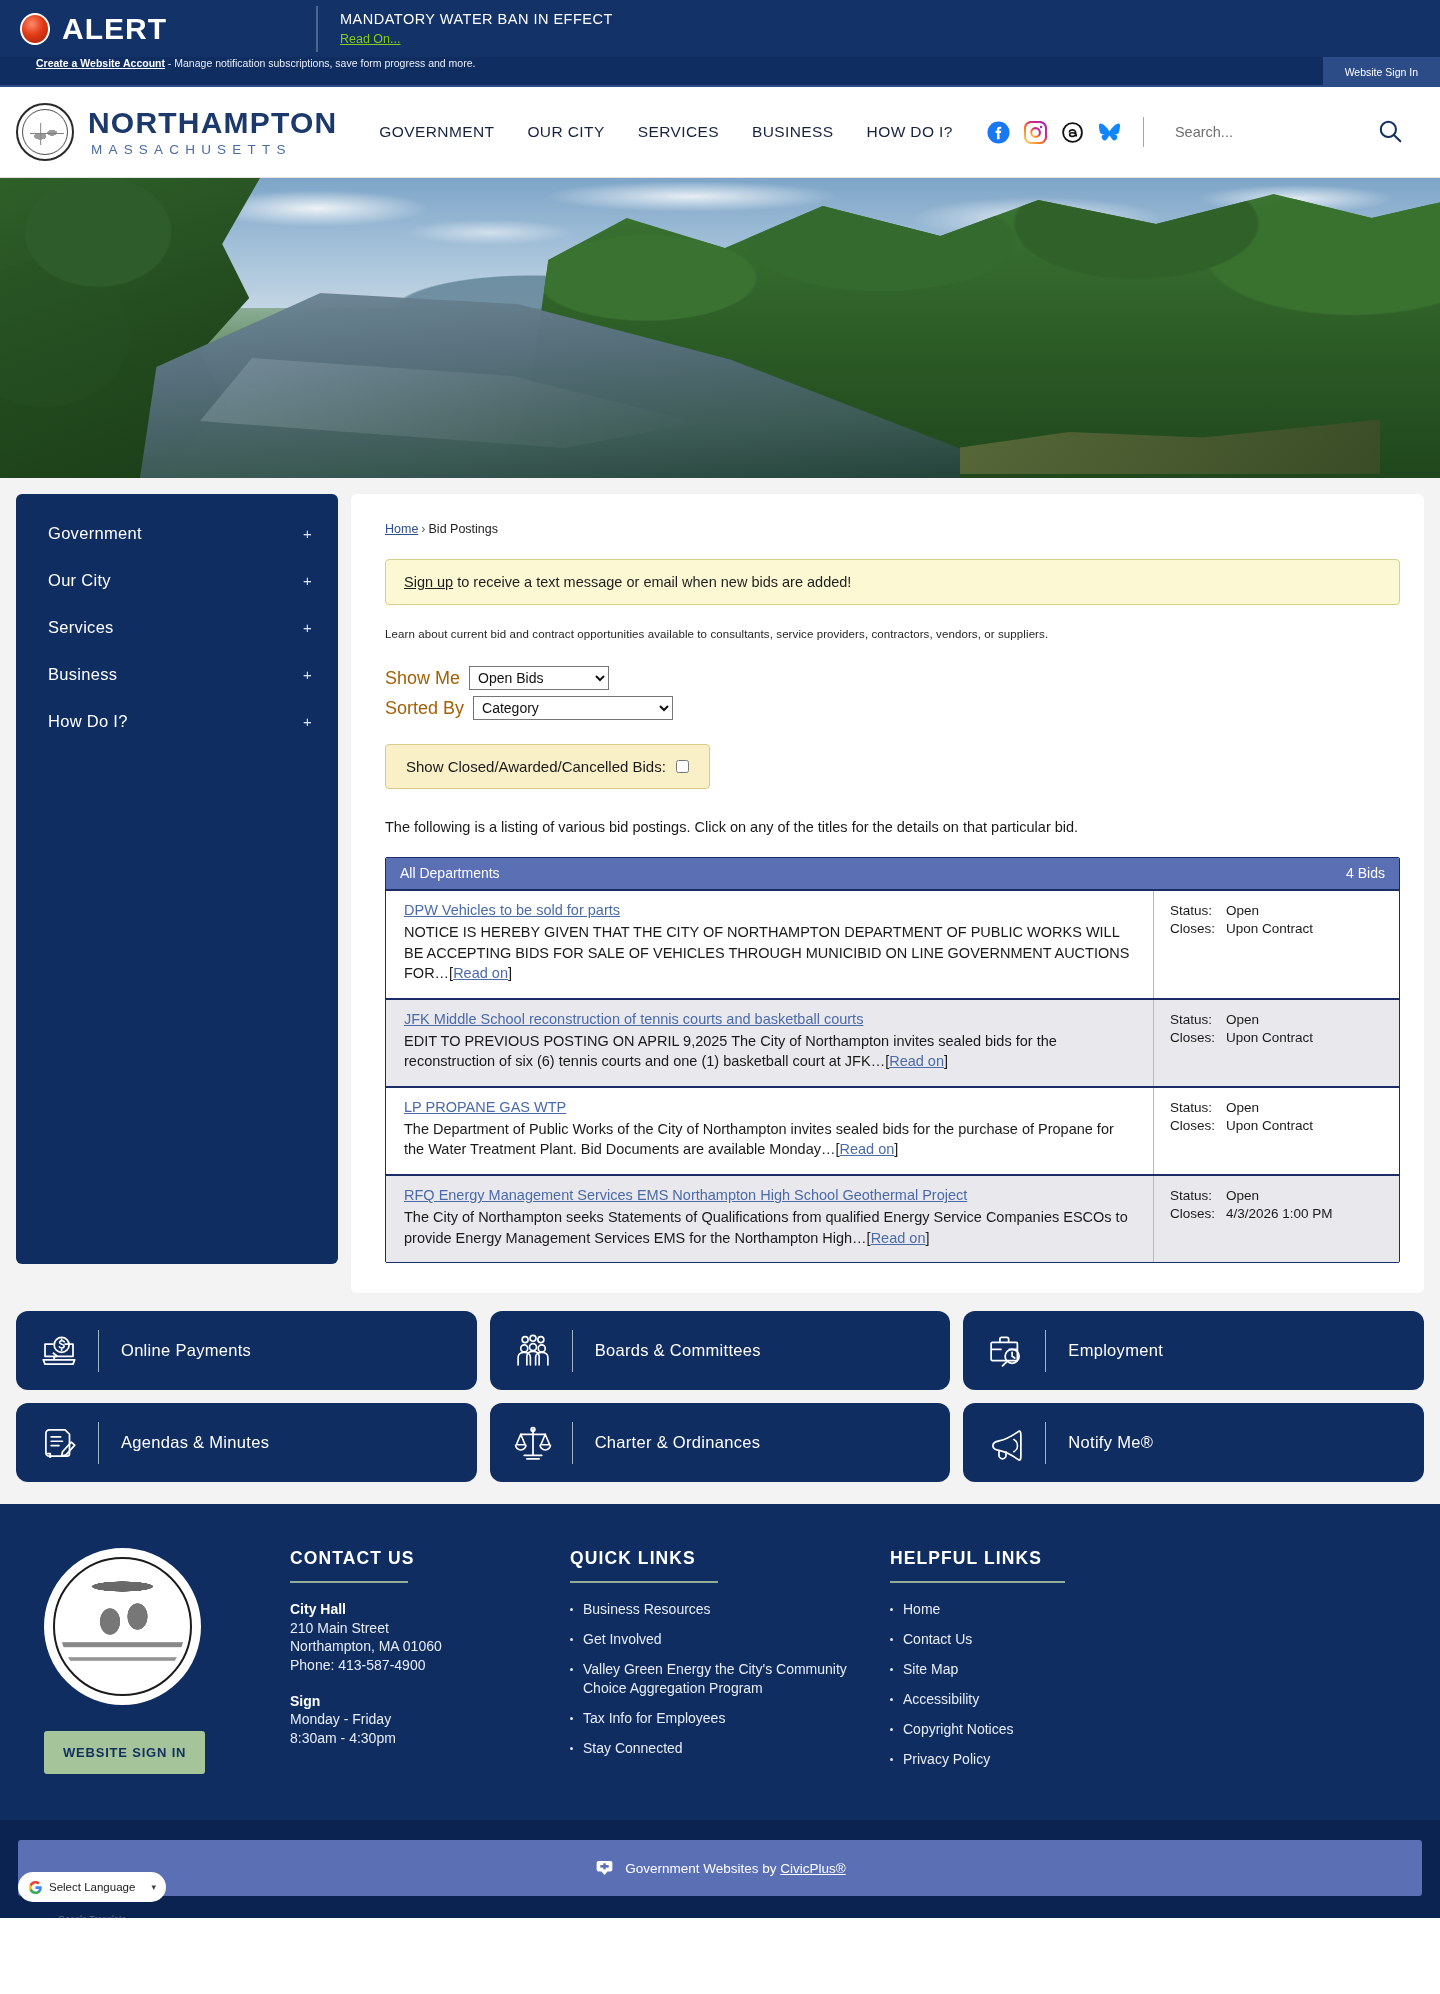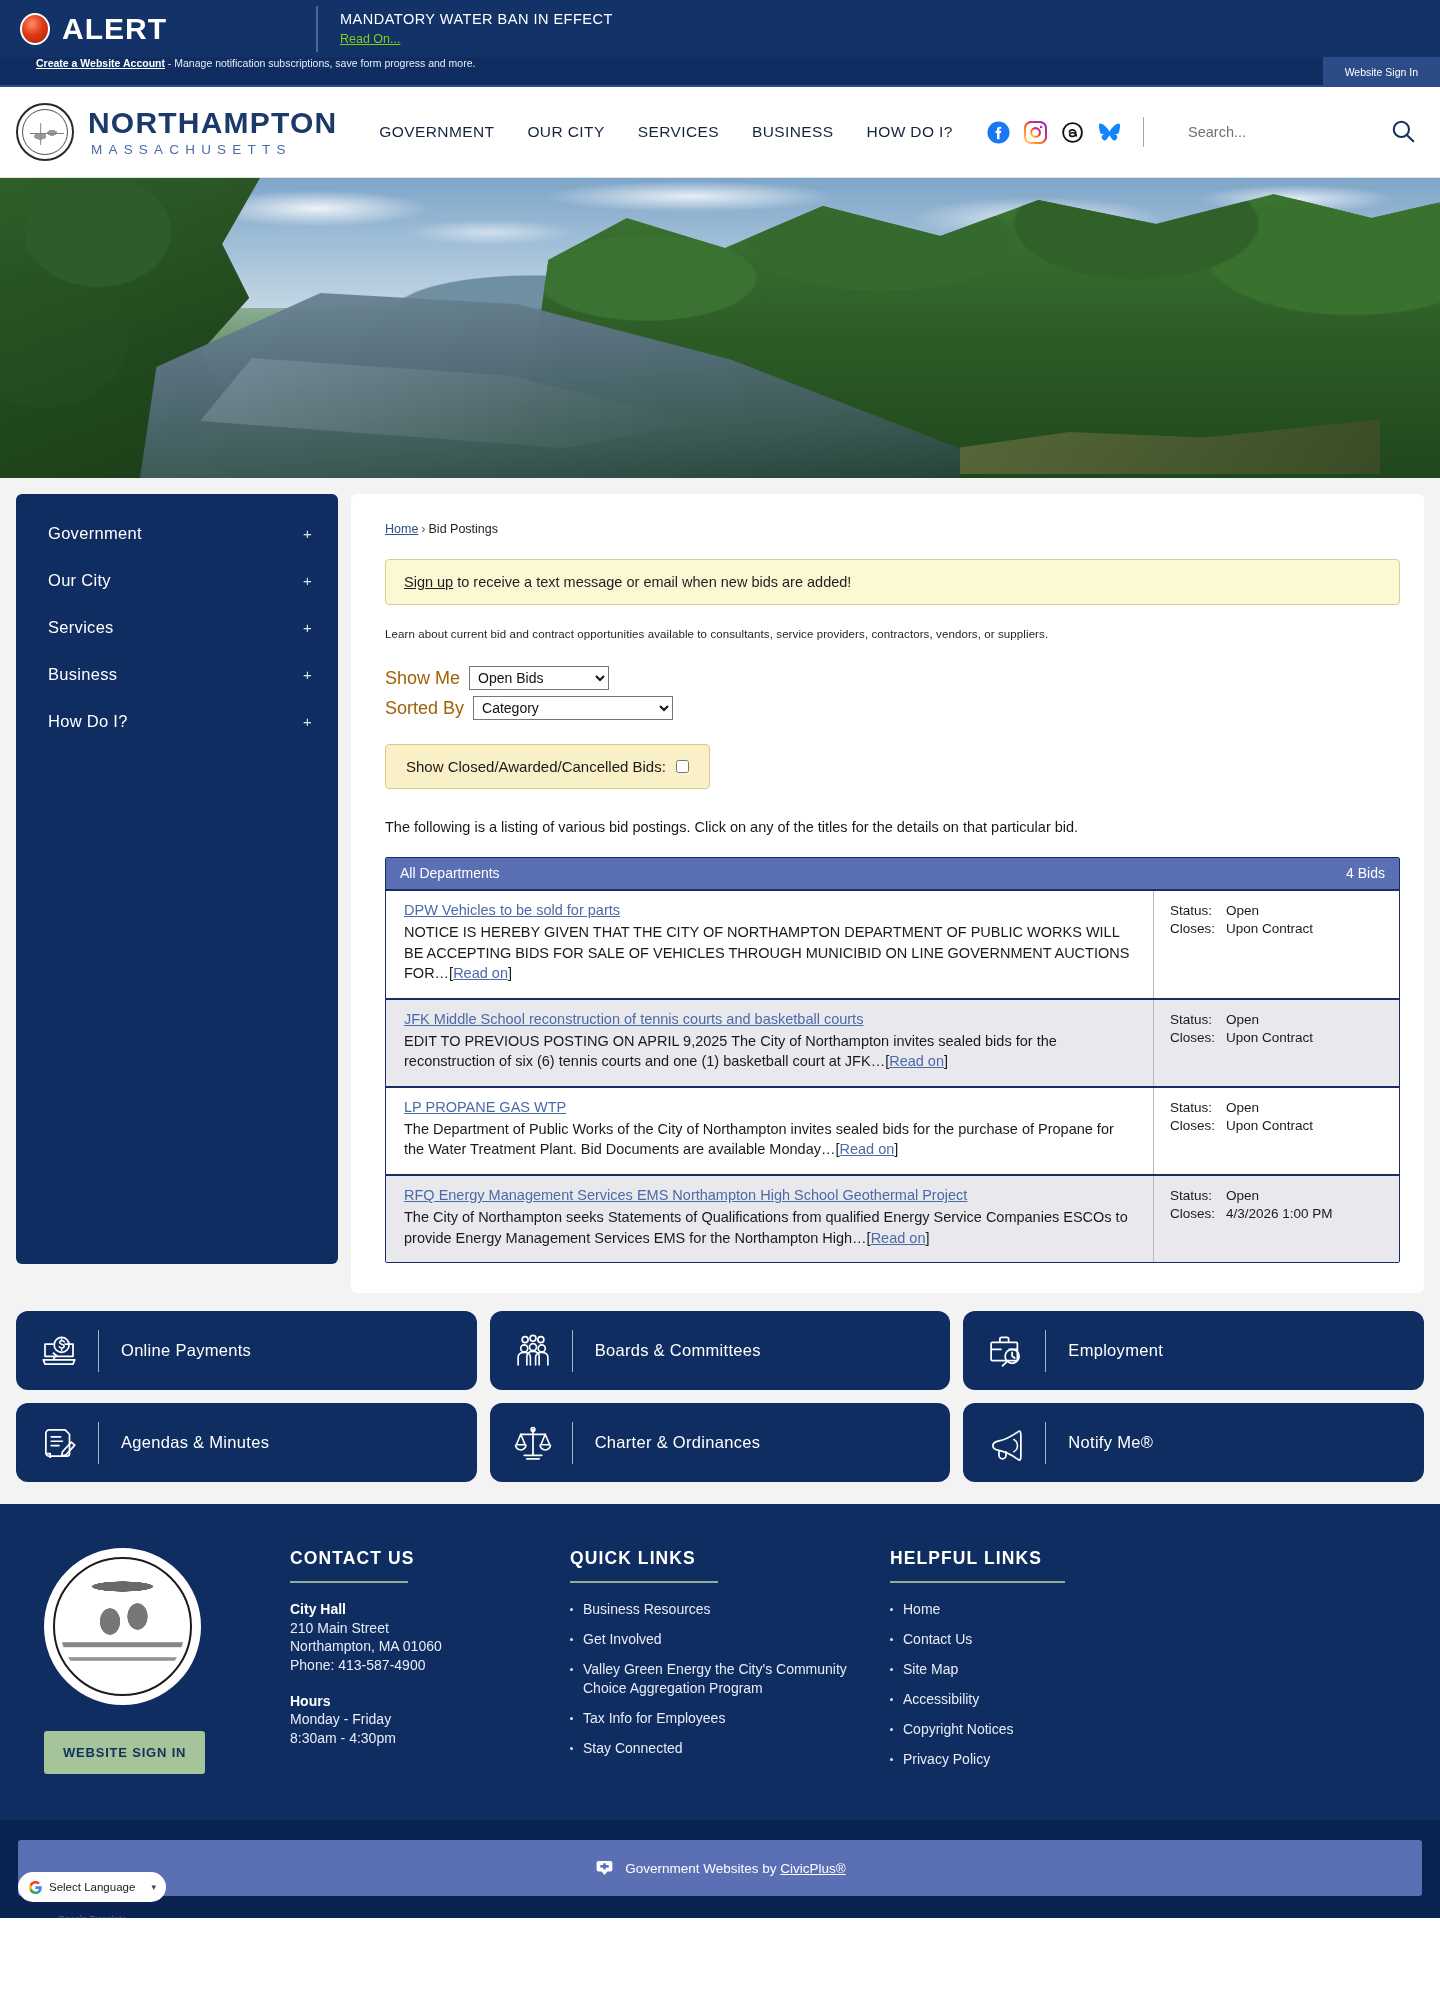--- a/index.html
+++ b/index.html
@@ -156,21 +156,21 @@
     margin-left: 34px;
   }
   .soc { width: 23px; height: 23px; display: block; }
   .hdr-sep {
     width: 1px; height: 30px; background: #9aa7b8; margin: 0 18px 0 22px;
   }
   .search-wrap {
     flex: 1;
     display: flex;
     align-items: center;
-    justify-content: flex-end;
+    justify-content: center;
   }
   .search-input {
     border: none;
     outline: none;
     font-size: 14.5px;
     color: #555;
     font-family: "Liberation Sans", sans-serif;
     width: 200px;
     background: transparent;
   }
@@ -851,21 +851,21 @@
   </div>
 
   <div class="foot-col foot-col-contact">
     <div class="foot-h">CONTACT US</div>
     <div class="foot-rule"></div>
     <div class="foot-txt b">City Hall</div>
     <div class="foot-txt">210 Main Street</div>
     <div class="foot-txt">Northampton, MA 01060</div>
     <div class="foot-txt">Phone: 413-587-4900</div>
     <div class="foot-gap"></div>
-    <div class="foot-txt b">Hours</div>
+    <div class="foot-txt b">Sign</div>
     <div class="foot-txt">Monday - Friday</div>
     <div class="foot-txt">8:30am - 4:30pm</div>
   </div>
 
   <div class="foot-col foot-col-quick">
     <div class="foot-h">QUICK LINKS</div>
     <div class="foot-rule"></div>
     <ul class="foot-list">
       <li>Business Resources</li>
       <li>Get Involved</li>

